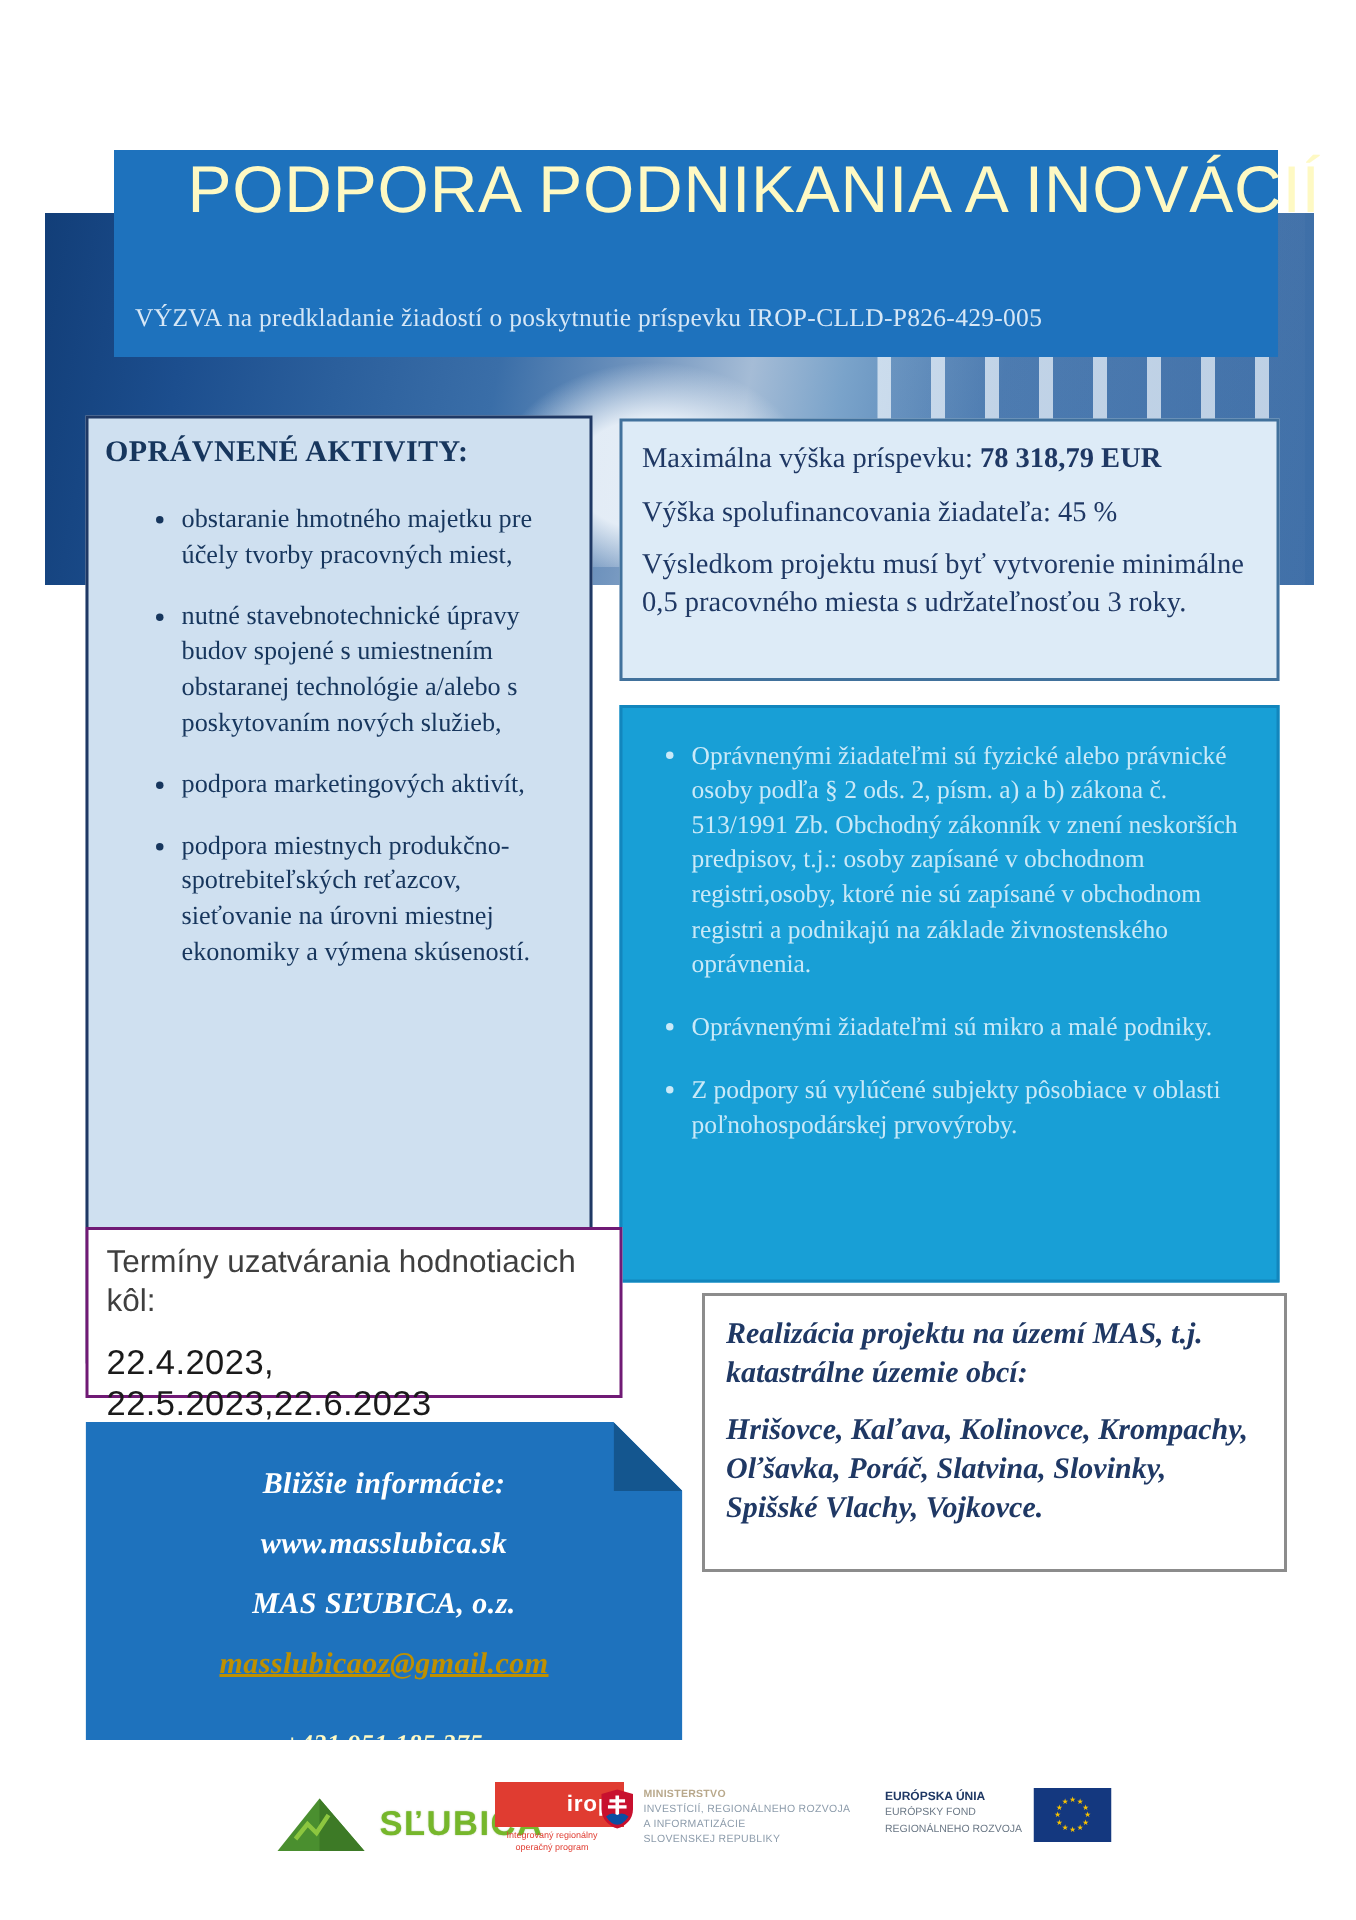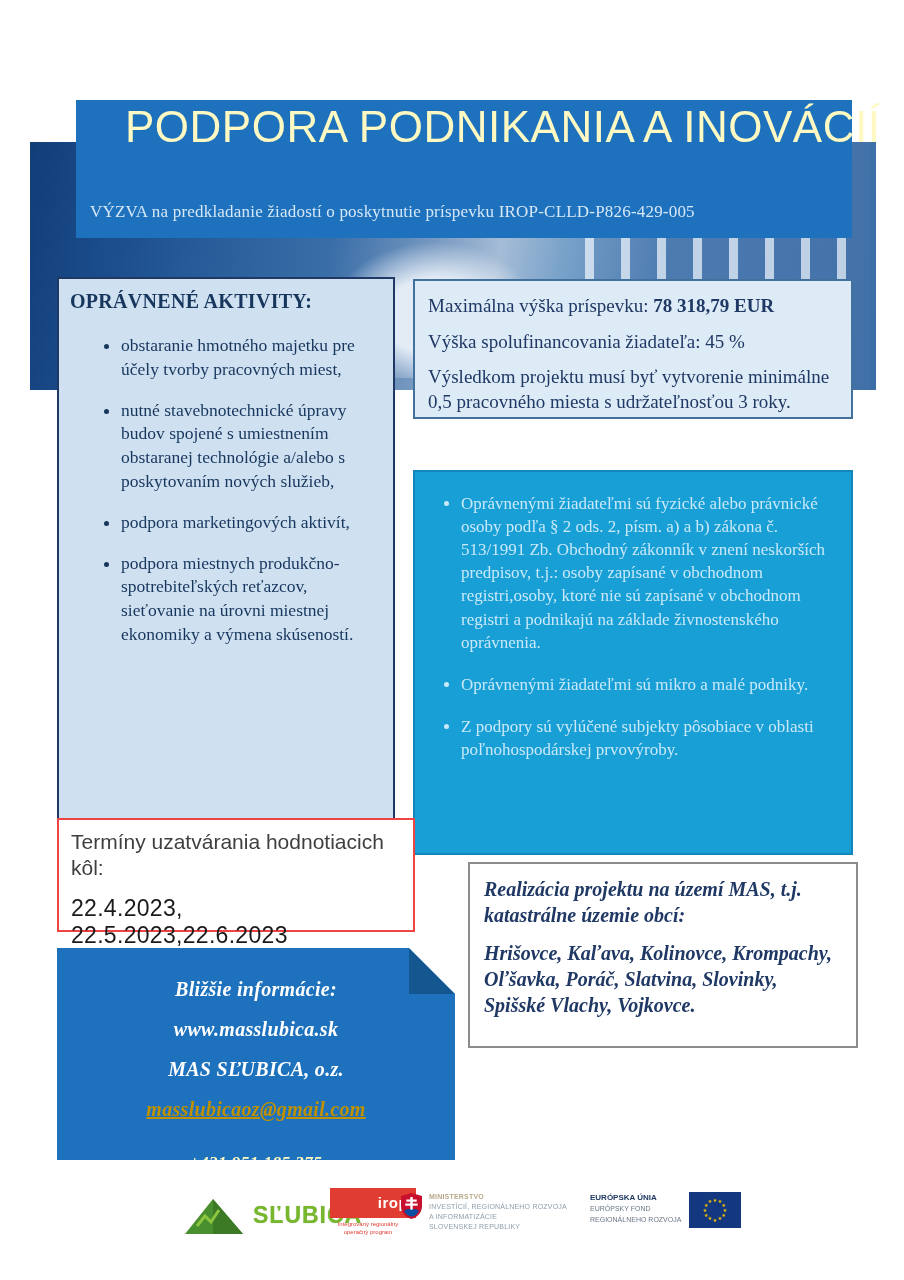--- a/index.html
+++ b/index.html
@@ -50,39 +50,39 @@
   .activities {
     left:57px; top:277px; width:338px; height:632px;
     background:#cfe0f0; border:2px solid #1f3864; box-sizing:border-box; color:#17365d;
   }
   .activities h2 { margin:11px 0 0 11px; font-size:20px; font-weight:600; letter-spacing:.3px; }
   .activities ul { margin:21px 0 0 0; padding-left:62px; }
   .activities li { font-size:17.5px; line-height:1.36; margin-bottom:17px; padding-right:8px; }
 
   
   .funding {
-    left:413px; top:279px; width:440px; height:140px;
+    left:413px; top:279px; width:440px; height:175px;
     background:#ddebf7; border:2px solid #41719c; box-sizing:border-box; color:#1f3864;
   }
   .funding p { margin:11px 13px 0 13px; font-size:19px; line-height:1.3; }
   .funding p.first { margin-top:13px; }
   .funding strong { font-weight:bold; }
 
   
   .eligibility {
     left:413px; top:470px; width:440px; height:385px;
     background:#189fd6; border:2px solid #1286bd; box-sizing:border-box; color:#c9e9f8;
   }
   .eligibility ul { margin:20px 0 0 0; padding-left:46px; }
   .eligibility li { font-size:17px; line-height:1.36; margin-bottom:19px; padding-right:12px; }
 
   
   .deadlines {
     left:57px; top:818px; width:358px; height:114px;
-    background:#ffffff; border:2px solid #ef4444; box-sizing:border-box;
+    background:#ffffff; border:2px solid #701a75; box-sizing:border-box;
     font-family:"Liberation Sans", sans-serif; color:#3f3f3f;
   }
   .deadlines .dl-title { margin:9px 12px 0 12px; font-size:21px; line-height:1.25; }
   .deadlines .dl-dates { margin:13px 12px 0 12px; font-size:23px; color:#1a1a1a; letter-spacing:.3px; }
 
   
   .territory {
     left:468px; top:862px; width:390px; height:186px;
     background:#ffffff; border:2px solid #8c8c8c; box-sizing:border-box;
     color:#1f3864; font-weight:bold; font-style:italic;

